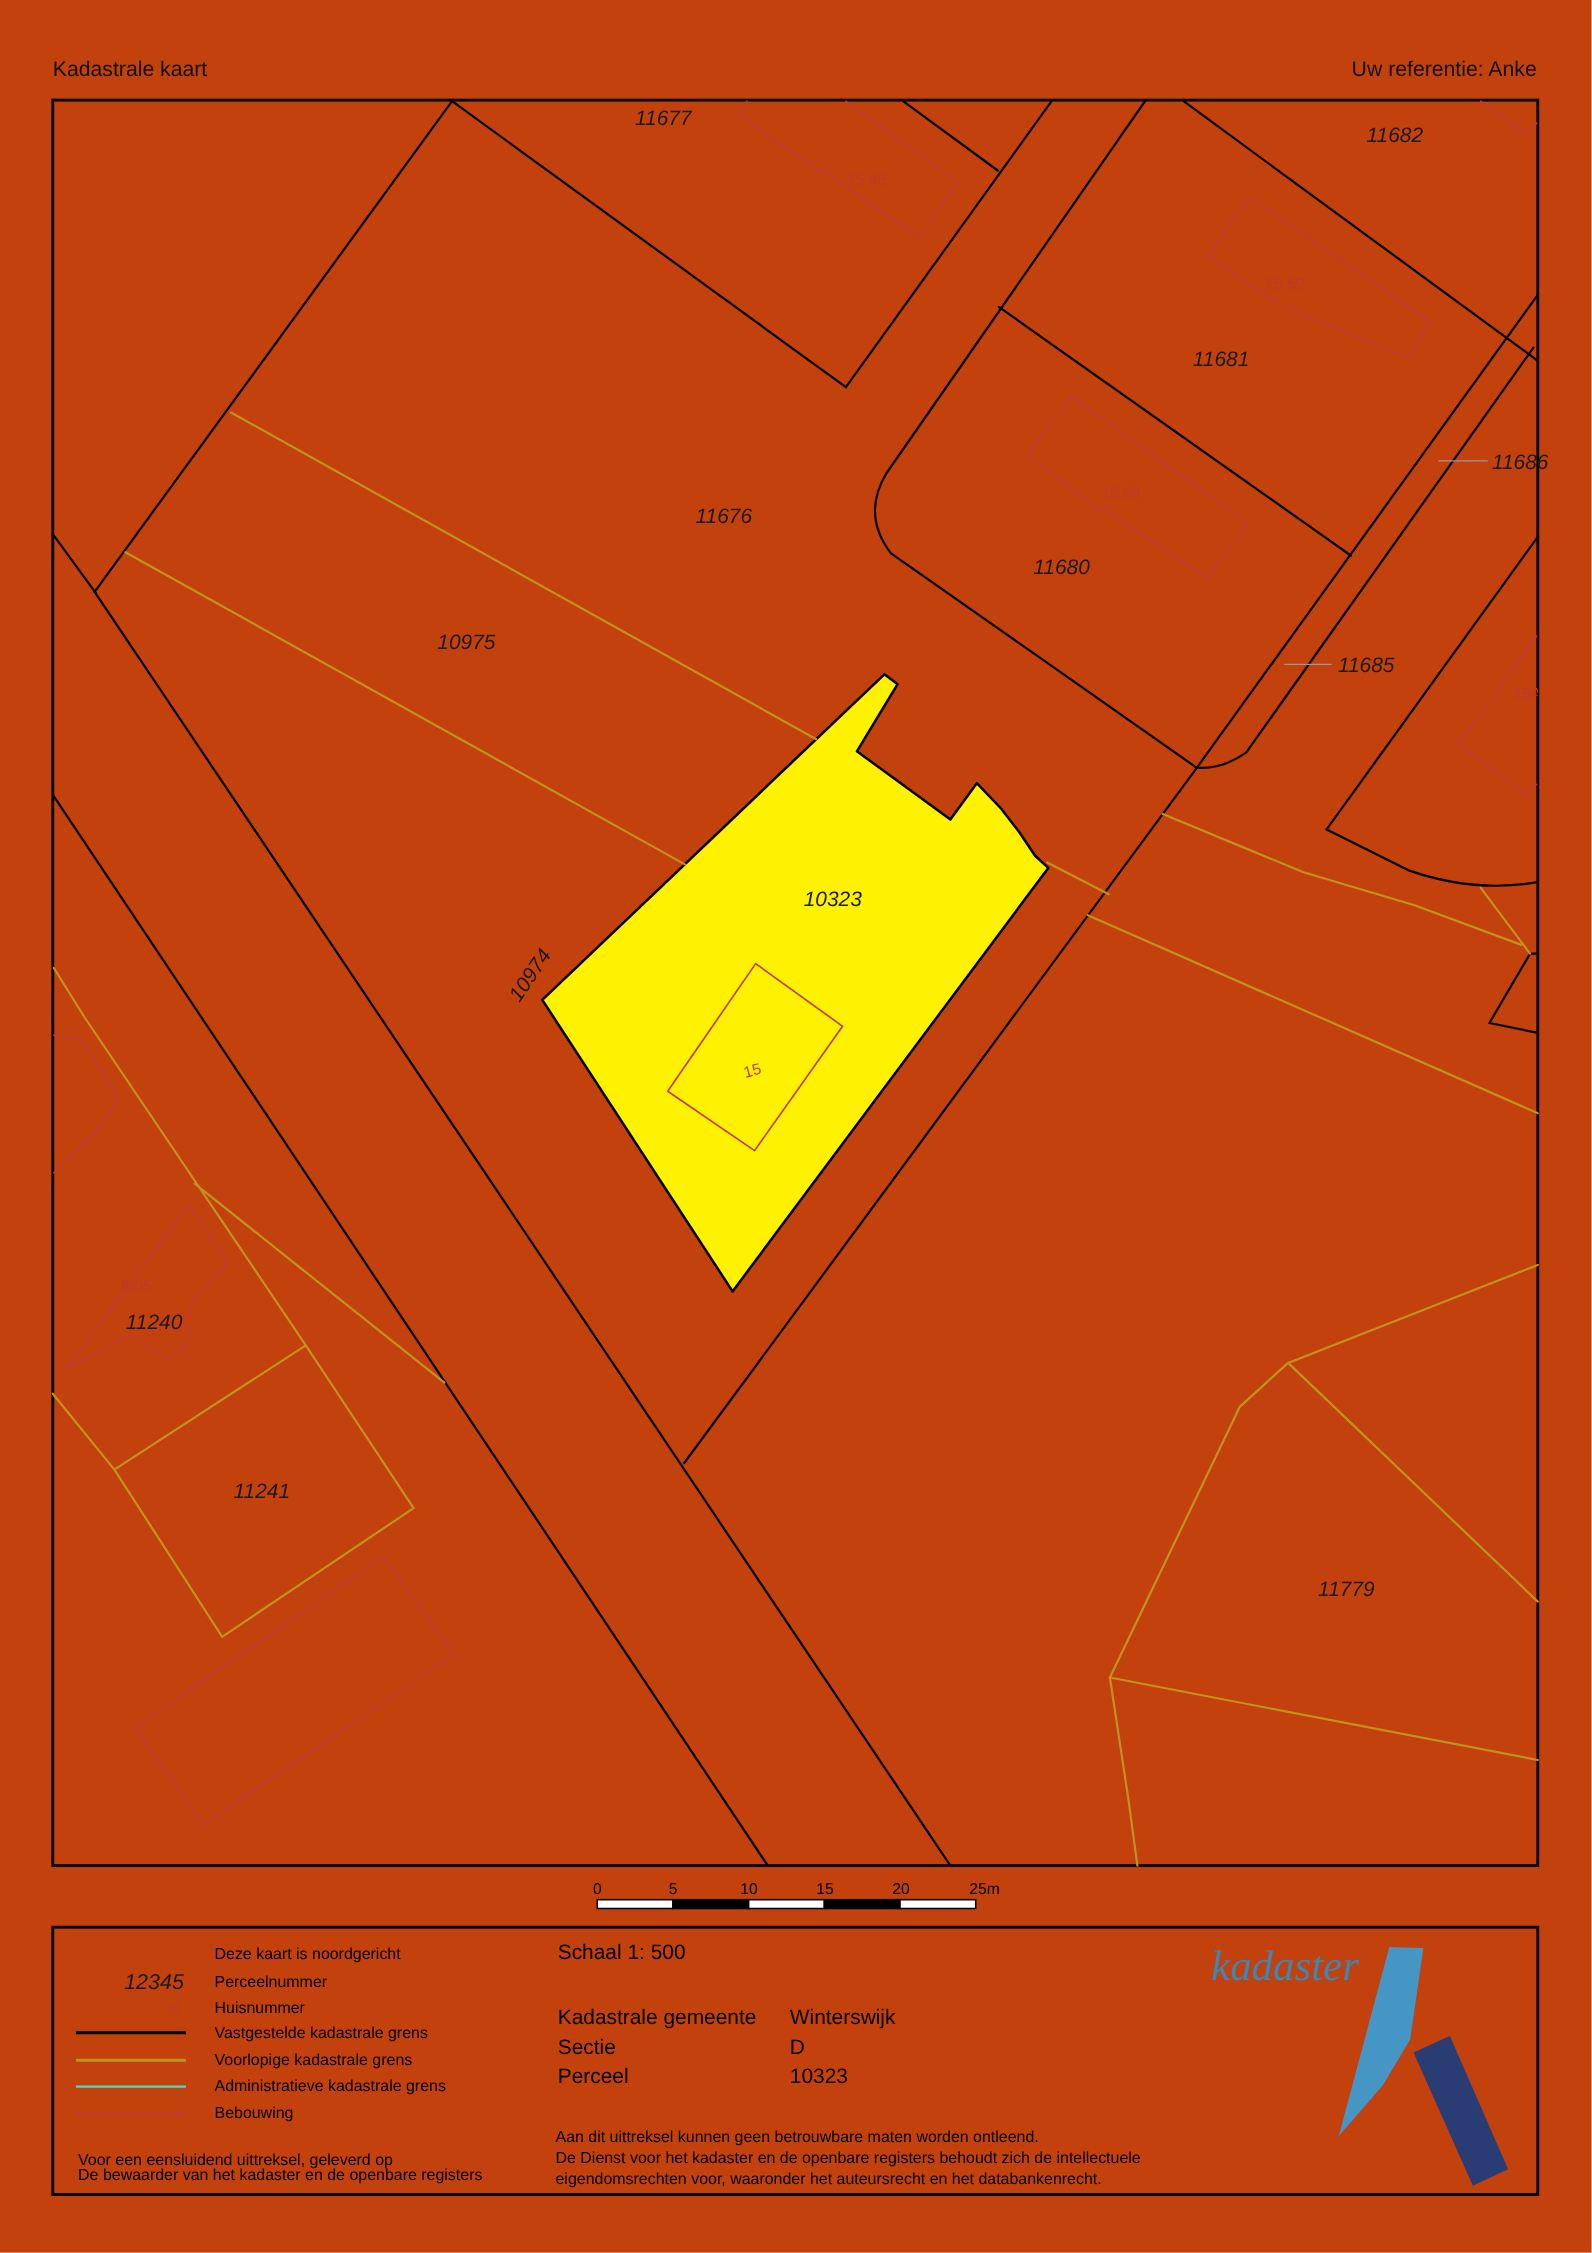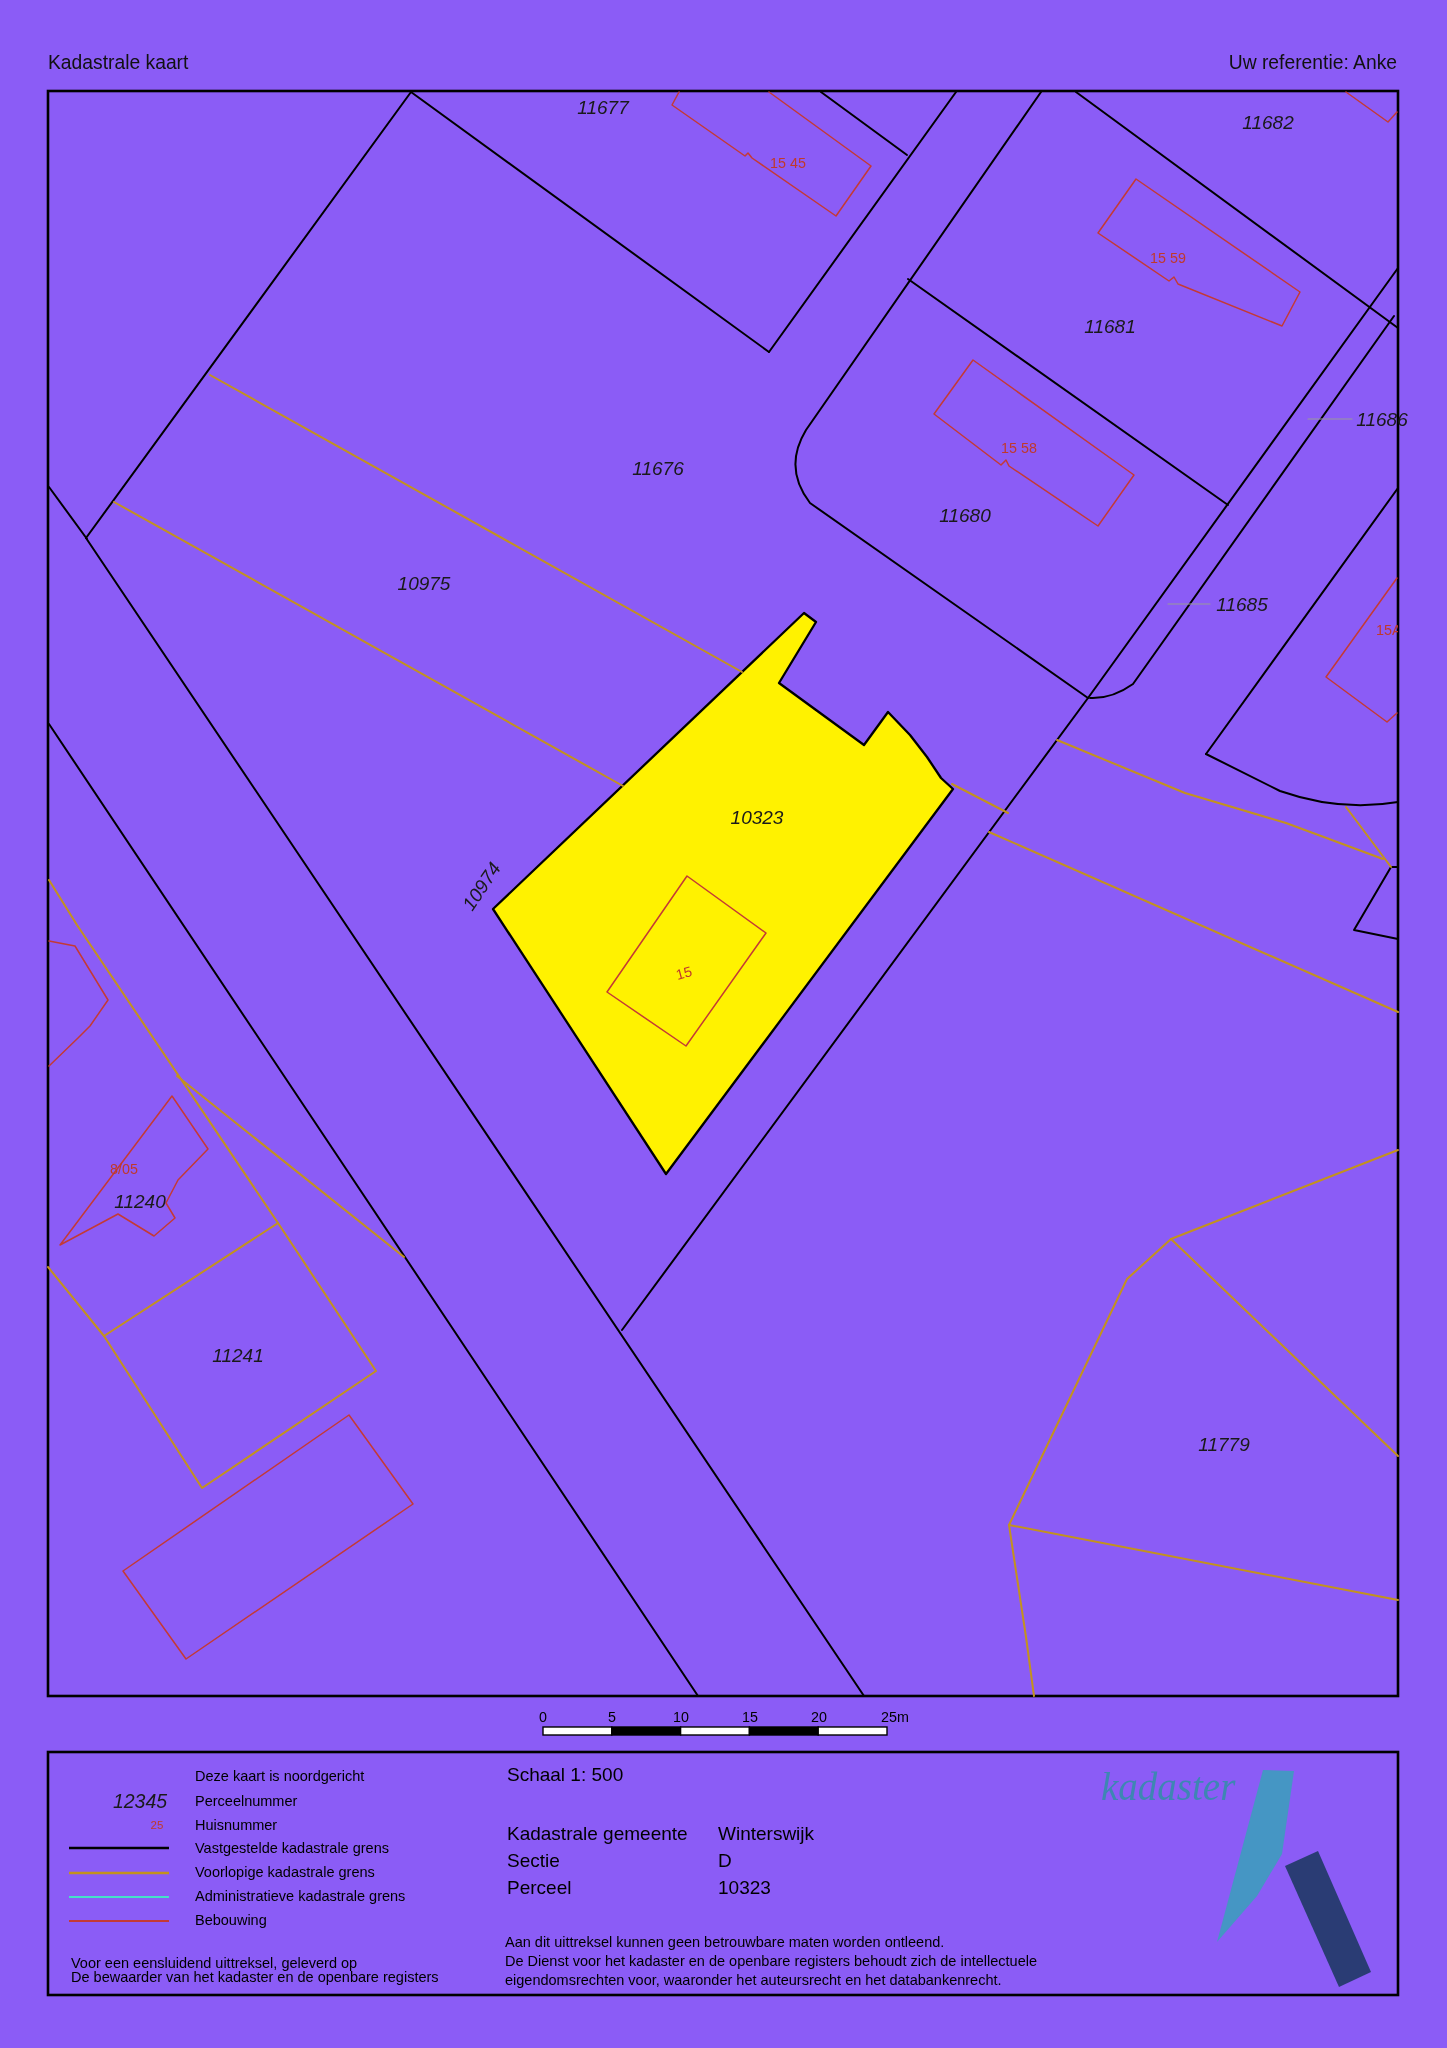--- a/index.html
+++ b/index.html
@@ -1,16 +1,16 @@
 <!DOCTYPE html>
 <html><head>
 <meta charset="utf-8">
 <style>
   html,body{margin:0;padding:0;background:#ffffff;}
-  .page{position:relative;width:1447px;height:2048px;background:#8b5cf6;font-family:"Liberation Sans",sans-serif;text-align:center;}
+  .page{position:relative;width:1447px;height:2048px;background:#c2410c;font-family:"Liberation Sans",sans-serif;text-align:center;}
   svg{position:absolute;left:0;top:0;}
   text{font-family:"Liberation Sans",sans-serif;}
   .plbl{font-style:italic;font-size:19px;fill:#1a1a1a;}
   .rlbl{font-size:14.3px;fill:#c0392b;}
 </style>
 </head>
 <body>
 <div class="page">
 <svg width="1447" height="2048" viewBox="0 0 1447 2048">
 <defs>

